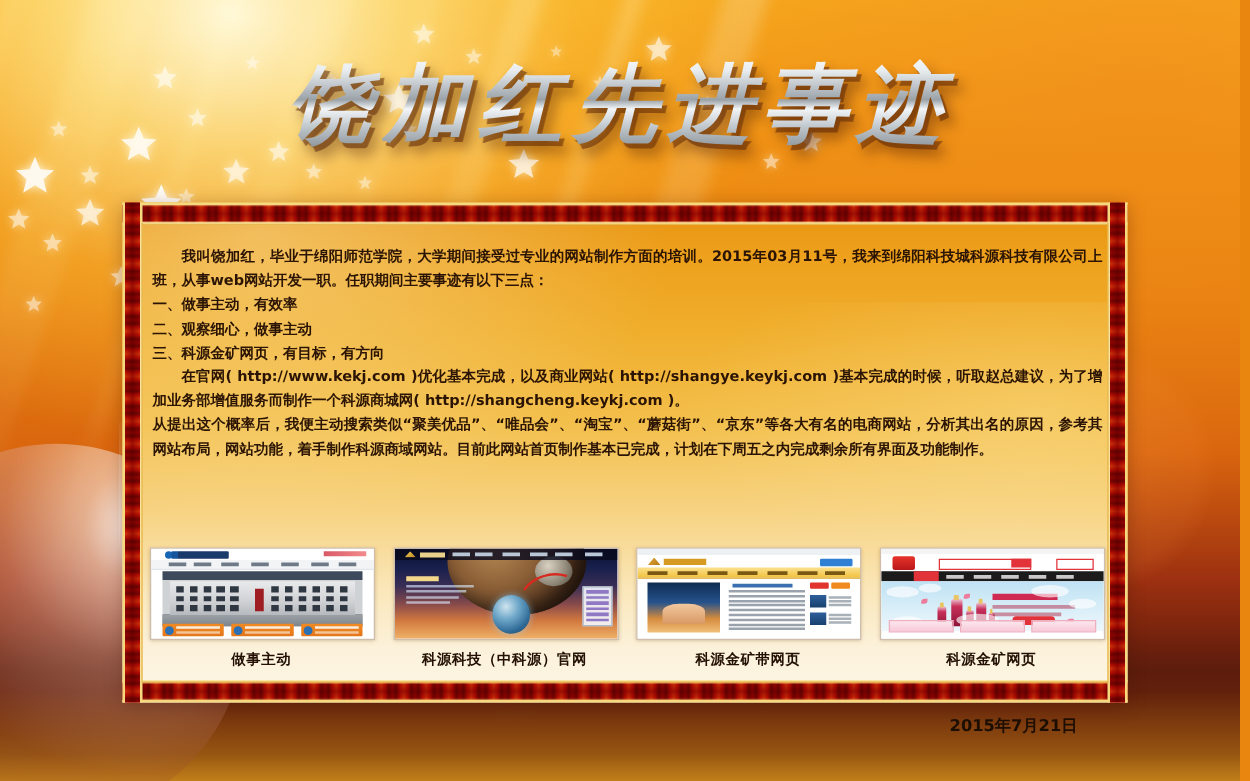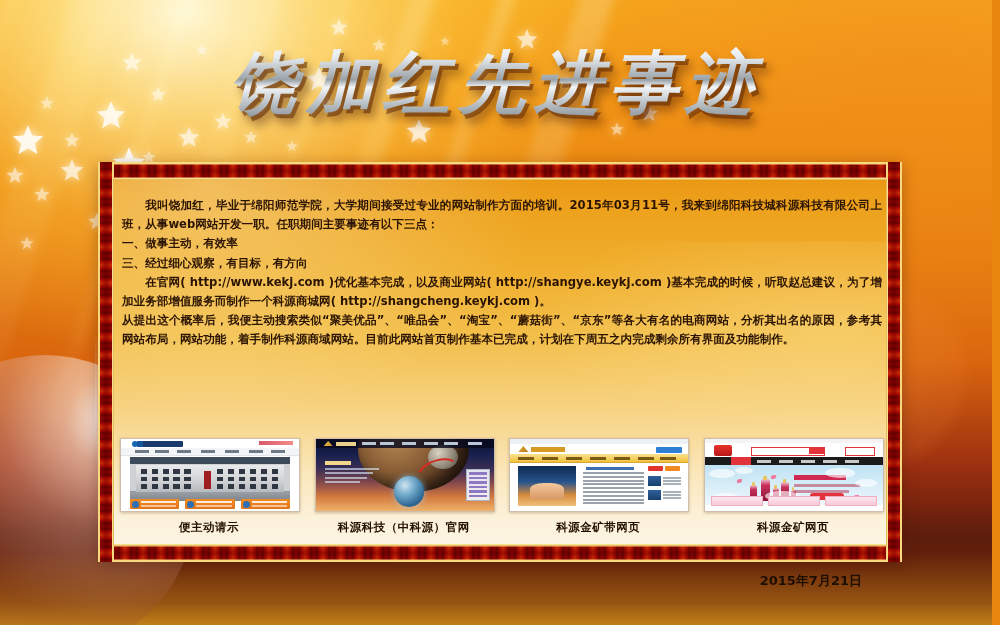--- a/index.html
+++ b/index.html
@@ -481,21 +481,22 @@
     <div class="rail rail-b"></div>
     <div class="rail rail-l"></div>
     <div class="rail rail-r"></div>
 
     <div class="date-line">2015年7月21日</div>
   </div>
 
   <div id="body-text">
       <p class="ind">我叫饶加红，毕业于绵阳师范学院，大学期间接受过专业的网站制作方面的培训。2015年03月11号，我来到绵阳科技城科源科技有限公司上班，从事web网站开发一职。任职期间主要事迹有以下三点：</p>
       <p class="">一、做事主动，有效率</p>
-      <p class="">三、经过细心观察，有目标，有方向</p>
+      <p class="">二、观察细心，做事主动</p>
+      <p class="">三、科源金矿网页，有目标，有方向</p>
       <p class="ind">在官网( http://www.kekj.com )优化基本完成，以及商业网站( http://shangye.keykj.com )基本完成的时候，听取赵总建议，为了增加业务部增值服务而制作一个科源商城网( http://shangcheng.keykj.com )。</p>
       <p class="">从提出这个概率后，我便主动搜索类似“聚美优品”、“唯品会”、“淘宝”、“蘑菇街”、“京东”等各大有名的电商网站，分析其出名的原因，参考其网站布局，网站功能，着手制作科源商域网站。目前此网站首页制作基本已完成，计划在下周五之内完成剩余所有界面及功能制作。</p>
     </div>
 
   <div id="thumbs">
 
     <div class="thumb-col">
       <div class="shot">
         <div class="s1-head">
           <div class="s1-logo-dot"></div>
@@ -561,21 +562,21 @@
               <u></u>
               <u></u>
             </div>
           <div class="s1-card">
               <b></b>
               <u></u>
               <u></u>
             </div>
         </div>
       </div>
-      <div class="cap">便主动请示</div>
+      <div class="cap">做事主动</div>
     </div>
 
     <div class="thumb-col">
       <div class="shot">
         <div class="s3-sky"></div>
         <div class="s3-planet"></div>
         <div class="s3-planet2"></div>
         <div class="s3-arrow"></div>
         <div class="s3-globe"></div>
         <div class="s3-txtblk" id="s3txt">

